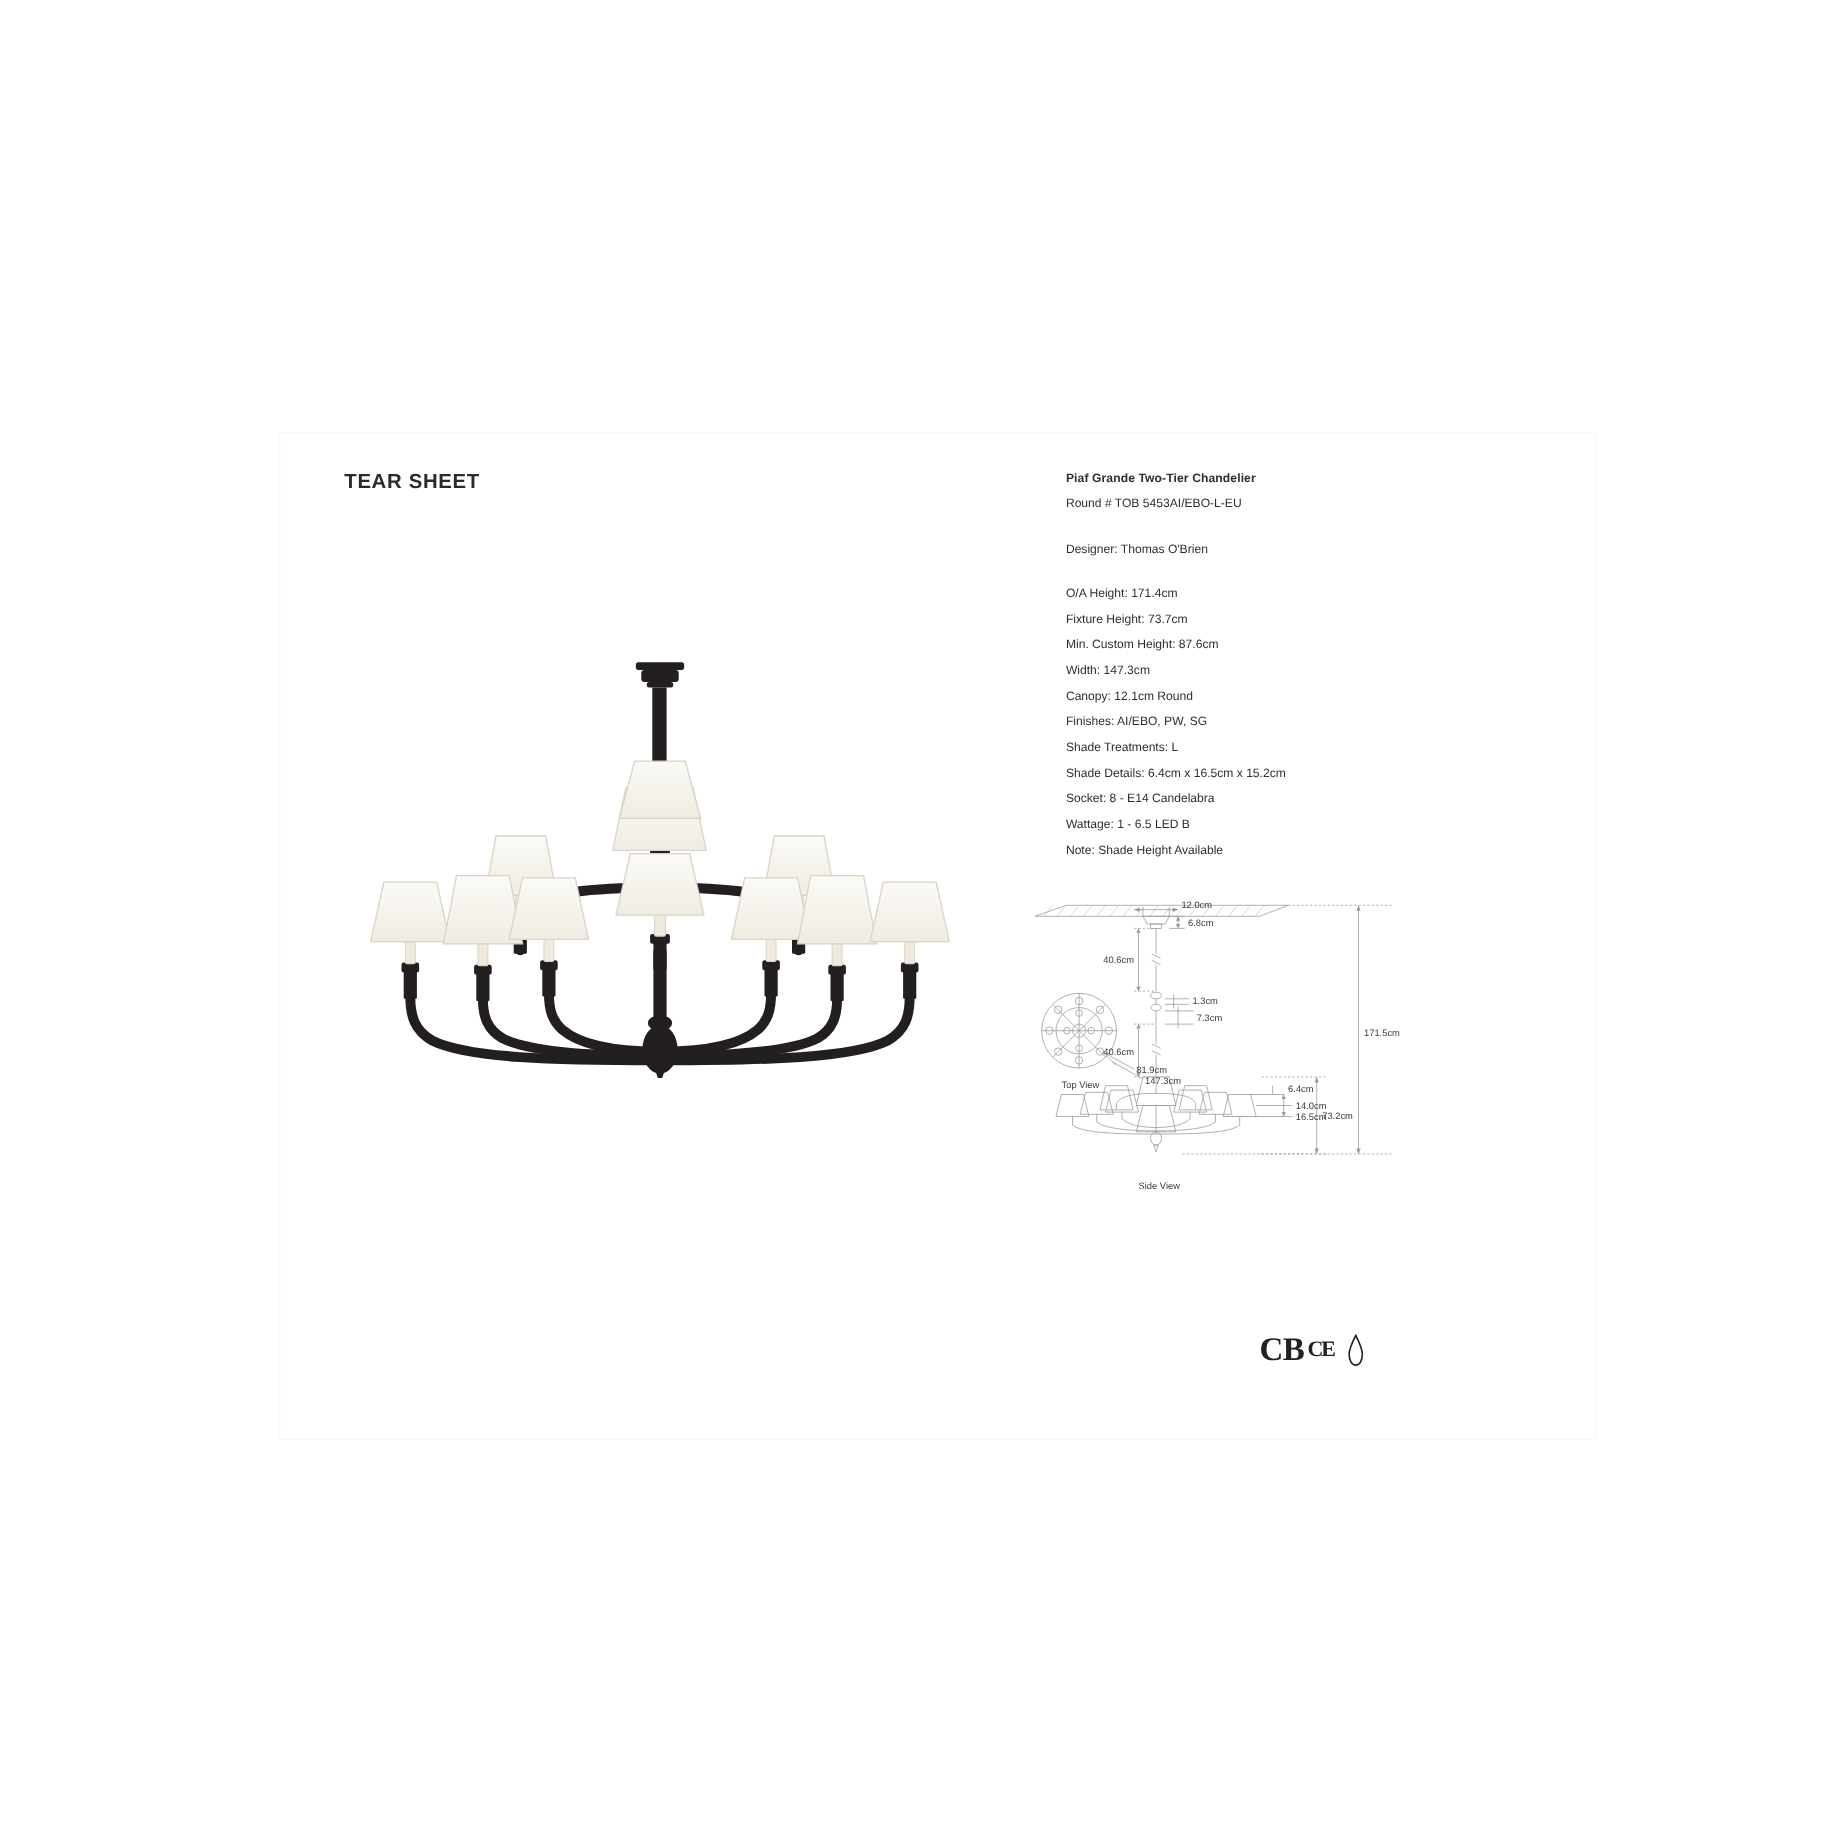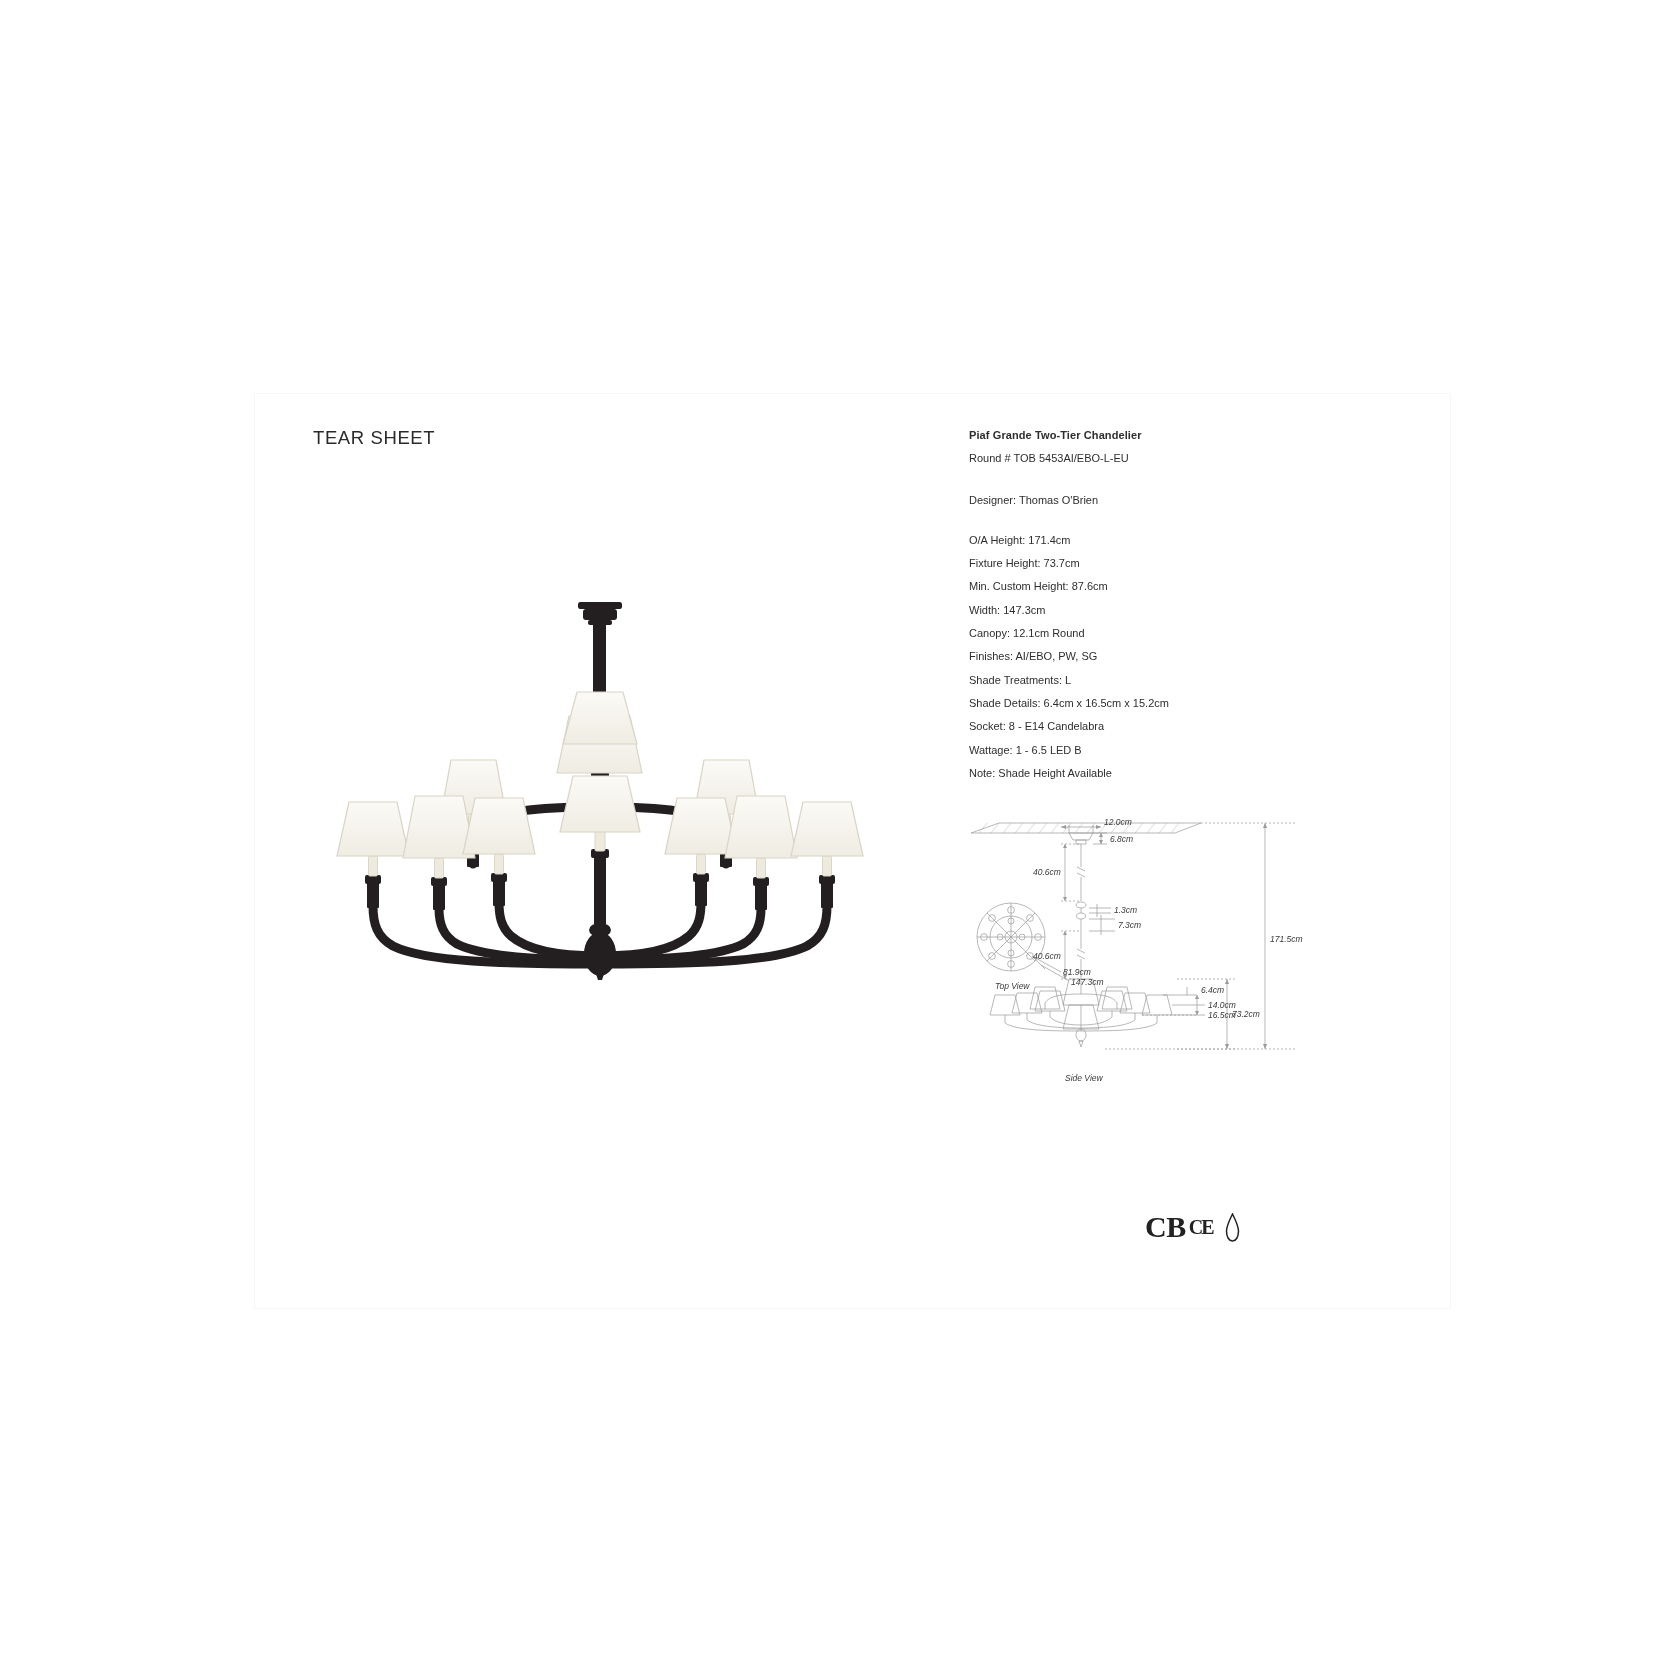--- a/index.html
+++ b/index.html
@@ -24,21 +24,21 @@
     background: #ffffff;
     box-shadow: 0 0 0 1px rgba(0,0,0,0.035);
   }
 
   
   .tear-title {
     position: absolute;
     left: 58px;
     top: 33px;
     font-size: 18.5px;
-    font-weight: normal;
+    font-weight: bold;
     letter-spacing: 0.6px;
     color: #2b2b2b;
   }
 
   .spec-block {
     position: absolute;
     left: 714px;
     top: 30px;
     width: 440px;
     color: #2e2e2e;
@@ -99,25 +99,24 @@
     position: absolute;
     left: 30px;
     top: 170px;
     width: 640px;
     height: 500px;
   }
 
   
   .dim-diagram {
     position: absolute;
-    left: 710px;
+    left: 680px;
     top: 415px;
     width: 470px;
     height: 290px;
-    font-style: italic;
   }
   .dim-diagram svg { display: block; }
 </style>
 </head>
 <body>
 
 <div class="sheet">
 
   <div class="tear-title">TEAR SHEET</div>
 

